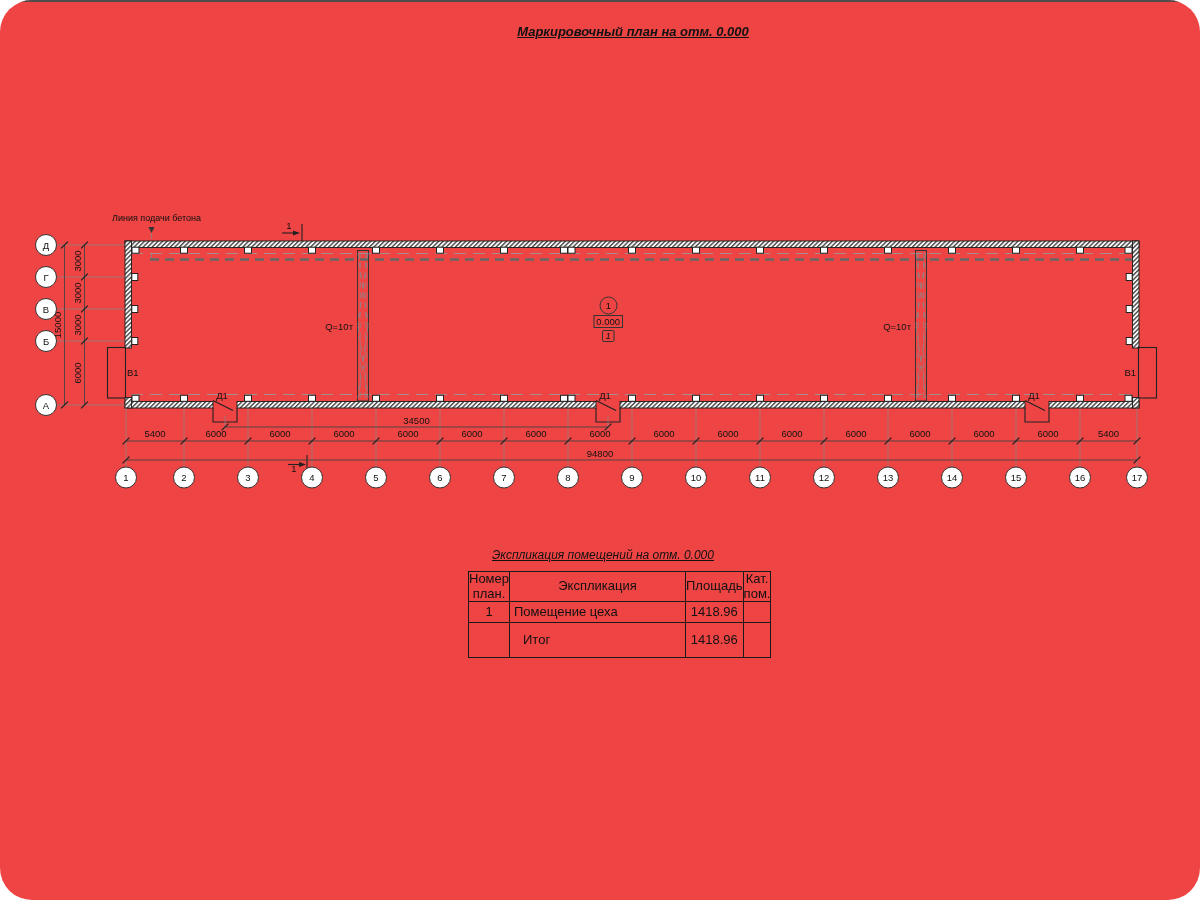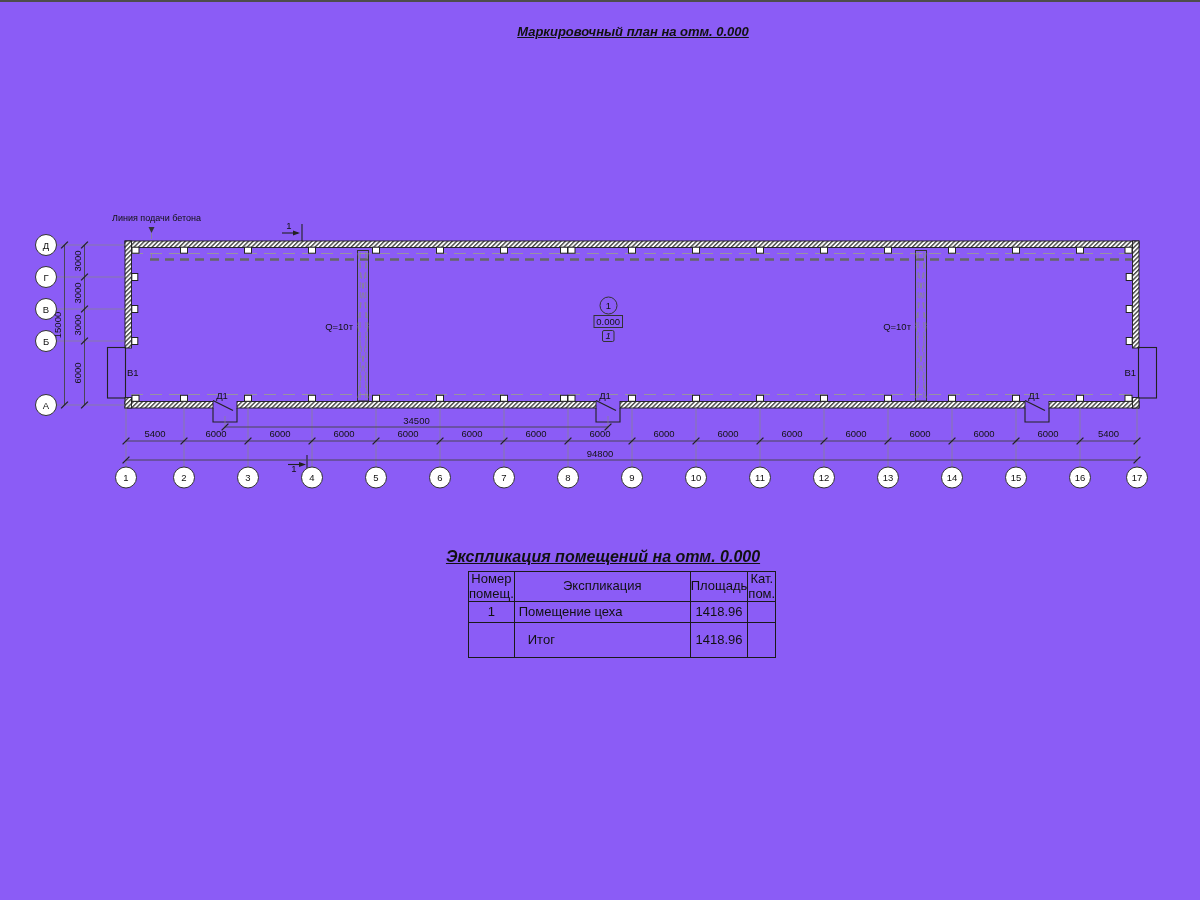--- a/index.html
+++ b/index.html
@@ -1,22 +1,22 @@
 <!DOCTYPE html>
 <html><head>
 <meta charset="utf-8">
 <style>
   html,body{margin:0;padding:0;background:#fff;}
-  .screen{position:relative;width:1200px;height:900px;background:#8b5cf6;overflow:hidden;
-          font-family:"Liberation Sans",sans-serif;color:#111;}
+  .screen{position:relative;width:1200px;height:900px;background:#ef4444;overflow:hidden;
+          font-family:"Liberation Sans",sans-serif;color:#111;border-radius:32px;}
   .topline{position:absolute;left:0;top:0;width:1200px;height:2px;background:#4d4d4d;}
   .title{position:absolute;left:633px;top:24px;transform:translateX(-50%);
          font-size:13px;font-style:italic;font-weight:bold;text-decoration:underline;white-space:nowrap;}
   .tbl-title{position:absolute;left:603px;top:548px;transform:translateX(-50%);
-         font-size:16px;font-style:italic;font-weight:bold;text-decoration:underline;white-space:nowrap;}
+         font-size:12px;font-style:italic;font-weight:normal;text-decoration:underline;white-space:nowrap;}
   svg{position:absolute;left:0;top:0;}
   .t{font-family:"Liberation Sans",sans-serif;font-size:9.5px;fill:#111;}
   .ts{font-size:9px;}
   .tc{text-anchor:middle;}
   .te{text-anchor:end;}
   .w{fill:url(#hatch);stroke:#1a1a1a;stroke-width:0.9;}
   .pl{fill:#fff;stroke:#222;stroke-width:1;}
   .e{stroke:#888;stroke-width:0.7;}
   .d{stroke:#444;stroke-width:0.9;}
   .tk{stroke:#222;stroke-width:1.3;}
@@ -333,21 +333,21 @@
     <colgroup>
         <col style="width:30px">
         <col style="width:176px">
         <col style="width:42px">
         <col style="width:23px">
       </colgroup>
     <tbody>
         <tr style="height:30px">
       <td>
         <div>Номер</div>
-            <div>помещ.</div>
+            <div>план.</div>
       </td>
       <td>
             <div>Экспликация</div>
           </td>
       <td>
             <div>Площадь</div>
           </td>
       <td>
         <div>Кат.</div>
             <div>пом.</div>

